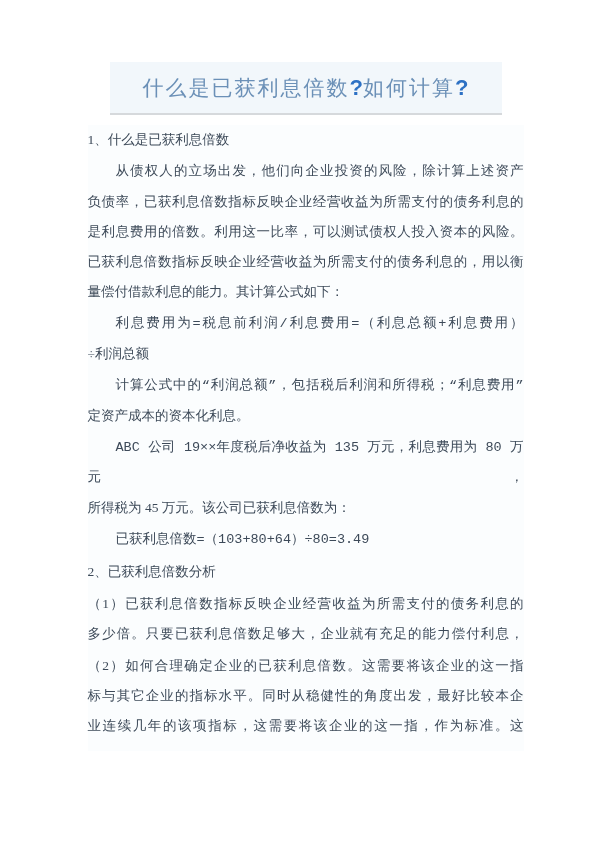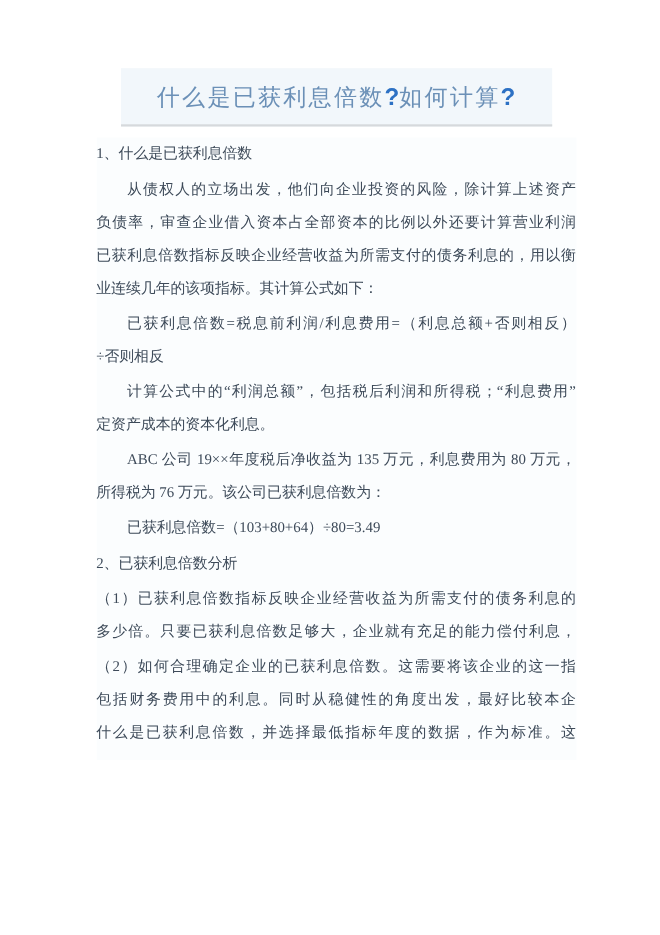--- a/index.html
+++ b/index.html
@@ -54,63 +54,64 @@
     font-size: 13.5px;
     color: var(--body-text);
   }
   .block { margin-bottom: 2px; }
   .line {
     line-height: 30px;
     text-align: justify;
     text-align-last: justify;
   }
   .line.last { text-align-last: left; }
-  .line.indent { text-indent: 28px; }
+  .line.indent { text-indent: 28px; font-family: Liberation Mono, monospace; }
 </style>
 </head>
 <body>
 
 <div class="page">
 
   <div class="title-box">
     <h1 class="title"><span>什么是已获利息倍数</span><span class="qmark">?</span><span>如何计算</span><span class="qmark">?</span></h1>
   </div>
 
   <div class="content">
       <div class="block heading">
         <div class="line last">1、什么是已获利息倍数</div>
       </div>
       <div class="block para">
         <div class="line indent">从债权人的立场出发，他们向企业投资的风险，除计算上述资产</div>
-        <div class="line">负债率，审查企业借入资本占全部资本的比例以外还要计算营业利润</div>
+        <div class="line">负债率，已获利息倍数指标反映企业经营收益为所需支付的债务利息的</div>
+        <div class="line">是利息费用的倍数。利用这一比率，可以测试债权人投入资本的风险。</div>
         <div class="line">已获利息倍数指标反映企业经营收益为所需支付的债务利息的，用以衡</div>
-        <div class="line last">业连续几年的该项指标。其计算公式如下：</div>
+        <div class="line last">量偿付借款利息的能力。其计算公式如下：</div>
       </div>
       <div class="block para">
-        <div class="line indent">已获利息倍数=税息前利润/利息费用=（利息总额+否则相反）</div>
-        <div class="line last">÷否则相反</div>
+        <div class="line indent">利息费用为=税息前利润/利息费用=（利息总额+利息费用）</div>
+        <div class="line last">÷利润总额</div>
       </div>
       <div class="block para">
         <div class="line indent">计算公式中的“利润总额”，包括税后利润和所得税；“利息费用”</div>
         <div class="line last">定资产成本的资本化利息。</div>
       </div>
       <div class="block para">
         <div class="line indent">ABC 公司 19××年度税后净收益为 135 万元，利息费用为 80 万元，</div>
-        <div class="line last">所得税为 76 万元。该公司已获利息倍数为：</div>
+        <div class="line last">所得税为 45 万元。该公司已获利息倍数为：</div>
       </div>
       <div class="block para">
         <div class="line last indent">已获利息倍数=（103+80+64）÷80=3.49</div>
       </div>
       <div class="block heading">
         <div class="line last">2、已获利息倍数分析</div>
       </div>
       <div class="block para">
         <div class="line">（1）已获利息倍数指标反映企业经营收益为所需支付的债务利息的</div>
         <div class="line">多少倍。只要已获利息倍数足够大，企业就有充足的能力偿付利息，</div>
       </div>
       <div class="block para">
         <div class="line">（2）如何合理确定企业的已获利息倍数。这需要将该企业的这一指</div>
-        <div class="line">包括财务费用中的利息。同时从稳健性的角度出发，最好比较本企</div>
-        <div class="line">什么是已获利息倍数，并选择最低指标年度的数据，作为标准。这</div>
+        <div class="line">标与其它企业的指标水平。同时从稳健性的角度出发，最好比较本企</div>
+        <div class="line">业连续几年的该项指标，这需要将该企业的这一指，作为标准。这</div>
       </div>
     </div>
 
 </div>
 
 </body></html>

